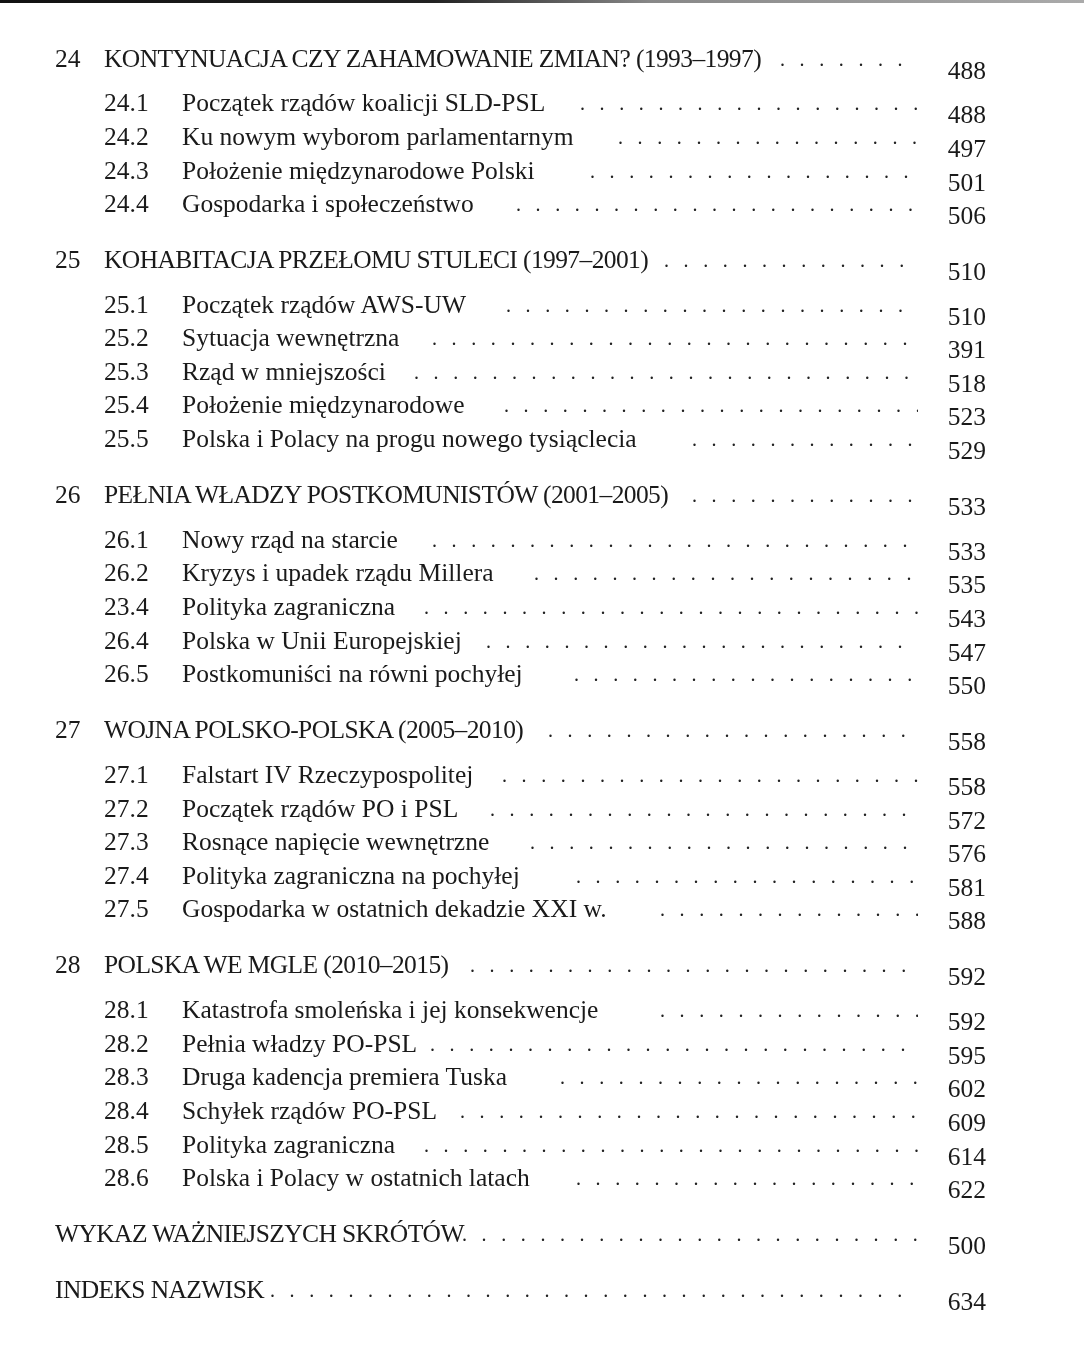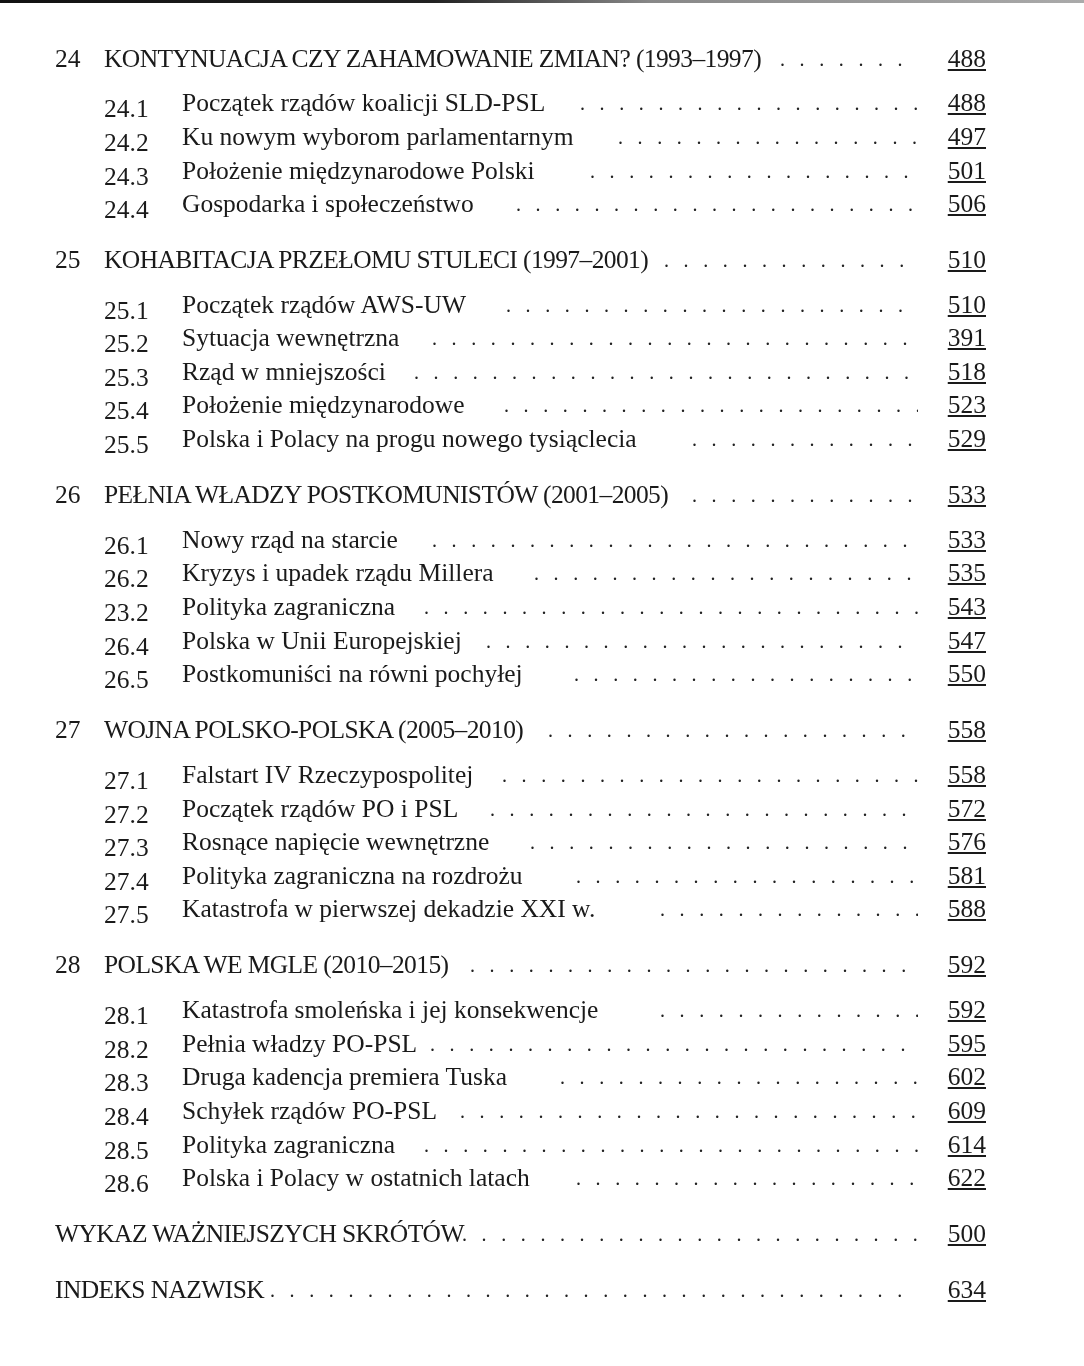--- a/index.html
+++ b/index.html
@@ -51,28 +51,27 @@
       top: 0;
       right: 110px;
       overflow: hidden;
       text-align: right;
       letter-spacing: 4.8px;
       font-size: 20px;
       color: #222;
     }
     .page {
       position: absolute;
-      top: 0;
+      top: 12px;
       right: 42px;
       text-align: left;
-      text-decoration: underline;
     }
     .chapter .num { left: 55px; }
     .chapter .title { left: 104px; letter-spacing: -0.6px; }
-    .section .num { left: 104px; margin-top: 6px; }
+    .section .num { left: 104px; }
     .section .title { left: 182px; }
     .backmatter .title { left: 55px; letter-spacing: -0.6px; }
   </style>
 </head>
 <body>
 
 <div class="top-rule"></div>
 
 <div class="toc">
 
@@ -156,21 +155,21 @@
     <span class="leader" style="left:432px">. . . . . . . . . . . . . . . . . . . . . . . . . . . . . . . . . . . . . . . . . . . . . . . . . . . . . . . . . . . . . . . . . . . . . . . . . . . . . . . . . . . . . . .</span>
     <span class="page">533</span>
   </div>
   <div class="row section" style="top:556px">
     <span class="num">26.2</span>
     <span class="title">Kryzys i upadek rządu Millera</span>
     <span class="leader" style="left:534px">. . . . . . . . . . . . . . . . . . . . . . . . . . . . . . . . . . . . . . . . . . . . . . . . . . . . . . . . . . . . . . . . . . . . . . . . . . . . . . . . . . . . . . .</span>
     <span class="page">535</span>
   </div>
   <div class="row section" style="top:590px">
-    <span class="num">23.2</span>
+    <span class="num">23.4</span>
     <span class="title">Polityka zagraniczna</span>
     <span class="leader" style="left:424px">. . . . . . . . . . . . . . . . . . . . . . . . . . . . . . . . . . . . . . . . . . . . . . . . . . . . . . . . . . . . . . . . . . . . . . . . . . . . . . . . . . . . . . .</span>
     <span class="page">543</span>
   </div>
   <div class="row section" style="top:624px">
     <span class="num">26.4</span>
     <span class="title">Polska w Unii Europejskiej</span>
     <span class="leader" style="left:486px">. . . . . . . . . . . . . . . . . . . . . . . . . . . . . . . . . . . . . . . . . . . . . . . . . . . . . . . . . . . . . . . . . . . . . . . . . . . . . . . . . . . . . . .</span>
     <span class="page">547</span>
   </div>
@@ -200,27 +199,27 @@
     <span class="page">572</span>
   </div>
   <div class="row section" style="top:825px">
     <span class="num">27.3</span>
     <span class="title">Rosnące napięcie wewnętrzne</span>
     <span class="leader" style="left:530px">. . . . . . . . . . . . . . . . . . . . . . . . . . . . . . . . . . . . . . . . . . . . . . . . . . . . . . . . . . . . . . . . . . . . . . . . . . . . . . . . . . . . . . .</span>
     <span class="page">576</span>
   </div>
   <div class="row section" style="top:859px">
     <span class="num">27.4</span>
-    <span class="title">Polityka zagraniczna na rozdrożu</span>
+    <span class="title">Polityka zagraniczna na pochyłej</span>
     <span class="leader" style="left:576px">. . . . . . . . . . . . . . . . . . . . . . . . . . . . . . . . . . . . . . . . . . . . . . . . . . . . . . . . . . . . . . . . . . . . . . . . . . . . . . . . . . . . . . .</span>
     <span class="page">581</span>
   </div>
   <div class="row section" style="top:892px">
     <span class="num">27.5</span>
-    <span class="title">Katastrofa w pierwszej dekadzie XXI w.</span>
+    <span class="title">Gospodarka w ostatnich dekadzie XXI w.</span>
     <span class="leader" style="left:660px">. . . . . . . . . . . . . . . . . . . . . . . . . . . . . . . . . . . . . . . . . . . . . . . . . . . . . . . . . . . . . . . . . . . . . . . . . . . . . . . . . . . . . . .</span>
     <span class="page">588</span>
   </div>
 
   <div class="row chapter" style="top:948px">
     <span class="num">28</span>
     <span class="title">POLSKA WE MGLE (2010–2015)</span>
     <span class="leader" style="left:470px">. . . . . . . . . . . . . . . . . . . . . . . . . . . . . . . . . . . . . . . . . . . . . . . . . . . . . . . . . . . . . . . . . . . . . . . . . . . . . . . . . . . . . . .</span>
     <span class="page">592</span>
   </div>

